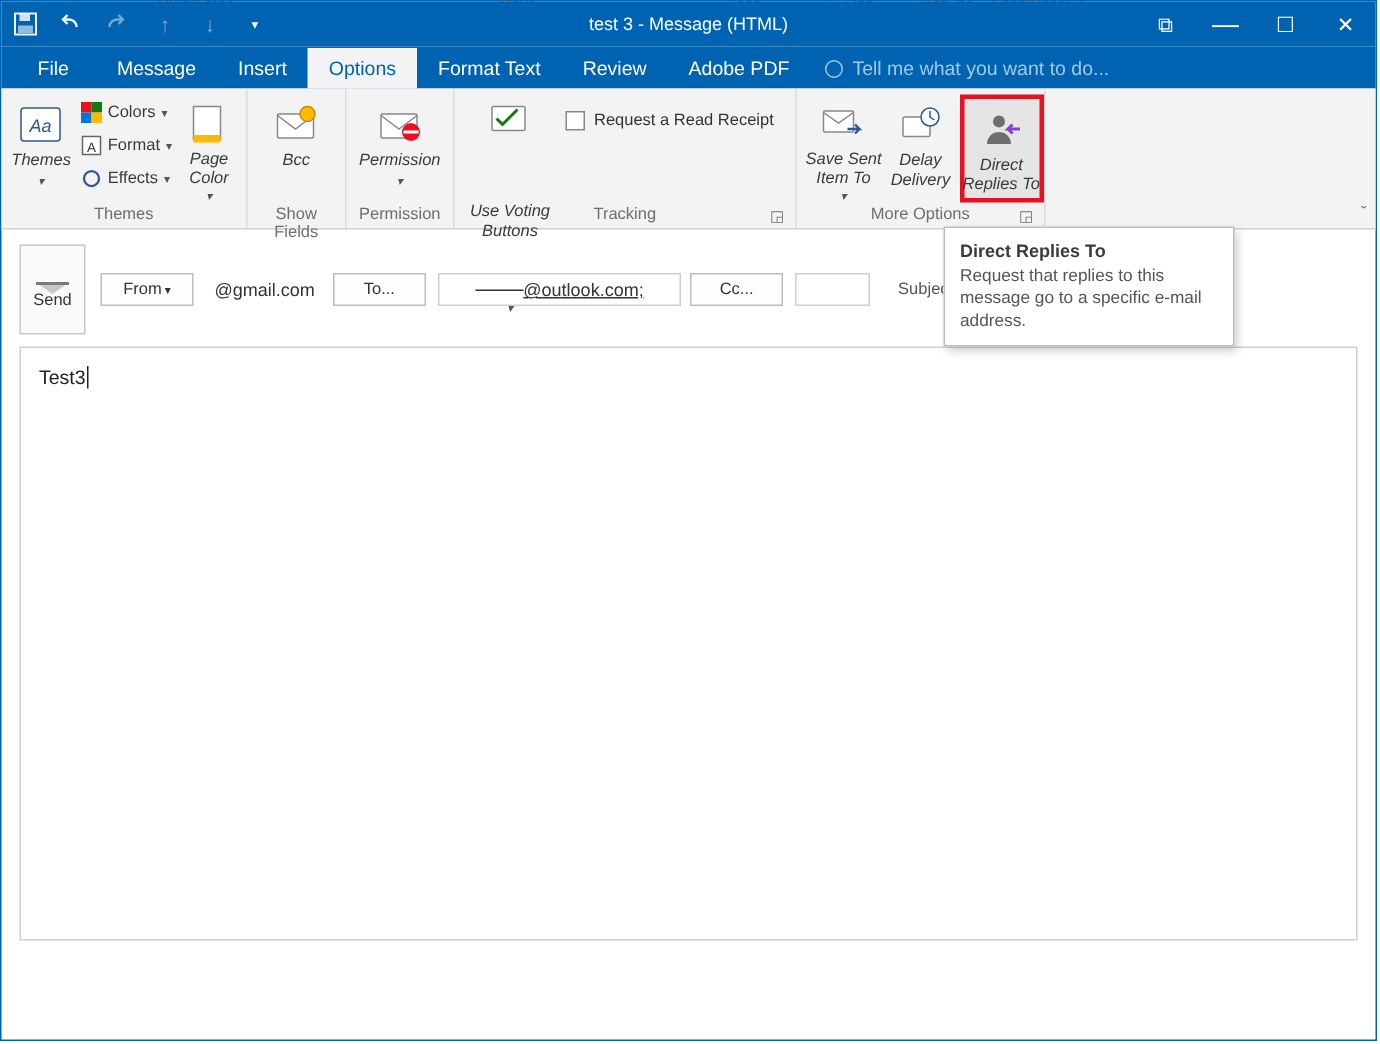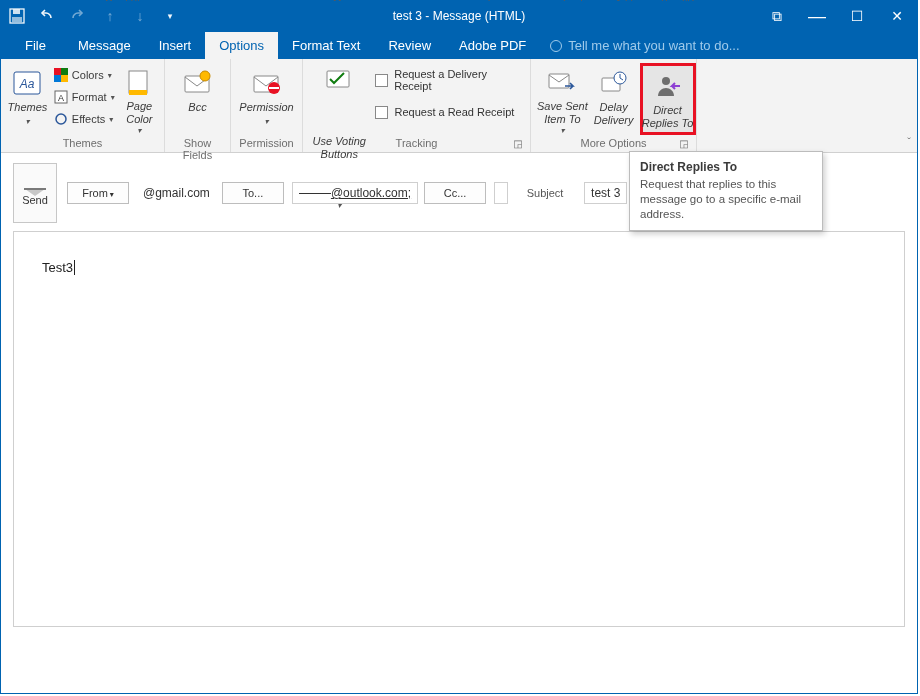--- a/index.html
+++ b/index.html
@@ -52,25 +52,25 @@
   .send-col { width: 44px; display: flex; flex-direction: column; align-items: center; justify-content: flex-start; border: 1px solid #c7c7c7; background: #fafafa; padding: 24px 0; height: 60px; }
   .send-col .env { width: 22px; height: 16px; border: 1px solid #7a7a7a; position: relative; margin-bottom: 4px; }
   .send-col .env:before { content:""; position:absolute; left:0; right:0; top:0; height:0; border-left:10px solid transparent; border-right:10px solid transparent; border-top:7px solid #7a7a7a; opacity:.4;}
   .send-col .send-lbl { font-size: 11px; color: #333; }
 
   .fields { flex: 1; display: flex; gap: 6px; }
   .field-row { display: flex; align-items: center; gap: 8px; }
   .field-btn { width: 62px; height: 22px; border: 1px solid #bdbdbd; background: #fdfdfd; text-align: center; font-size: 11px; color: #333; line-height: 20px; }
   .field-btn .caret { font-size: 8px; margin-left: 2px; }
   .field-label { width: 62px; text-align: center; font-size: 11px; color: #555; }
-  .field-input { flex: 1; height: 22px; border: 1px solid #cfcfcf; background: #fff; padding: 0 6px; font-size: 12px; color: #333; display: flex; align-items: center; }
+  .field-input { flex: 1; height: 22px; border: 1px solid #cfcfcf; background: #fff; padding: 0 24px; font-size: 12px; color: #333; display: flex; align-items: center; }
   .field-text-plain { flex:1; font-size: 12px; color:#333; padding: 0 6px; }
   .to-underline { text-decoration: underline; }
 
-  .body-area { margin: 0 12px 12px 12px; border: 1px solid #cfcfcf; height: 396px; padding: 28px; font-size: 13px; color: #222; position: relative; }
+  .body-area { margin: 0 12px 12px 12px; border: 1px solid #cfcfcf; height: 396px; padding: 12px; font-size: 13px; color: #222; position: relative; }
   .caret-blink { display:inline-block; width:1px; height:15px; background:#222; vertical-align:text-bottom; margin-left:1px;}
 
   
   .tooltip { position: absolute; left: 628px; top: 150px; width: 194px; background: #fff; border: 1px solid #bcbcbc; box-shadow: 2px 3px 6px rgba(0,0,0,.2); padding: 8px 10px; z-index: 50; }
   .tooltip .tt-title { font-weight: bold; font-size: 12px; color: #3b3b3b; margin-bottom: 3px; }
   .tooltip .tt-body { font-size: 11.5px; color: #555; line-height: 15px; }
 
   
   svg { display: block; }
 </style>
@@ -239,24 +239,20 @@
                 <path d="M6 12l4 4 10-10" fill="none" stroke="#107c10" stroke-width="2"></path>
               </svg>
           </div>
           <div class="lbl" style="white-space:pre;">Use Voting
 Buttons</div>
           <span class="caret">▾</span>
         </div>
         <div style="display:flex;flex-direction:column;justify-content:center;gap:10px;padding-top:6px;">
           <label class="chk">
             <span class="box"></span>
-            <span>Request a Delivery Receipt</span>
-          </label>
-          <label class="chk">
-            <span class="box"></span>
             <span>Request a Read Receipt</span>
           </label>
         </div>
       </div>
       <div class="group-label">
         <span>Tracking</span>
         <span class="launcher">◲</span>
       </div>
     </div>
 

